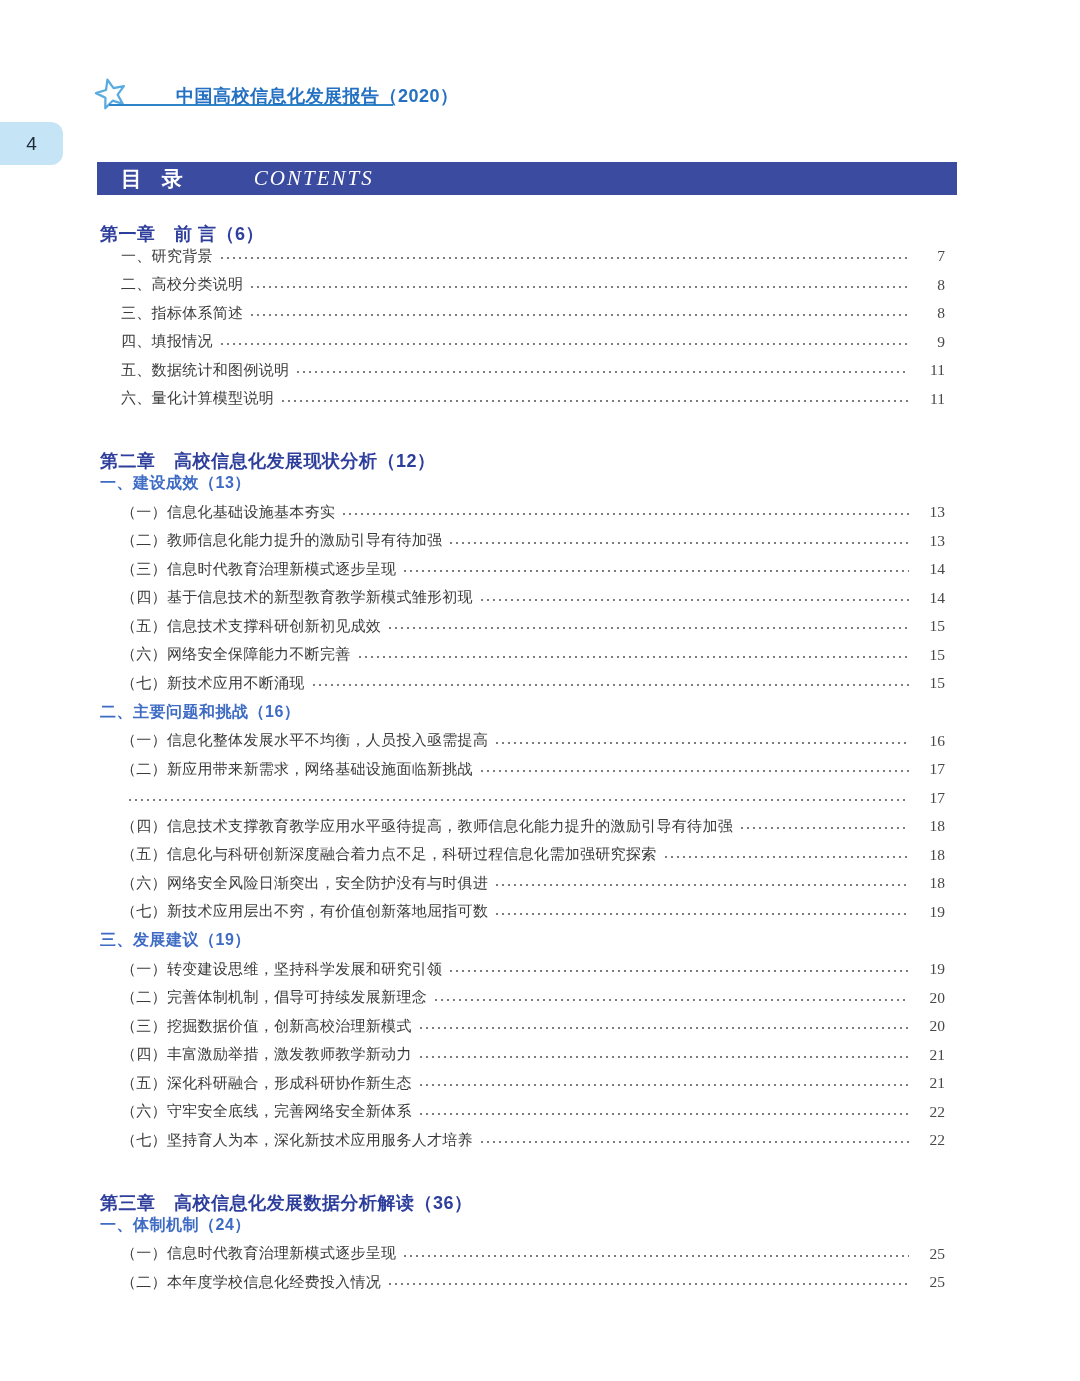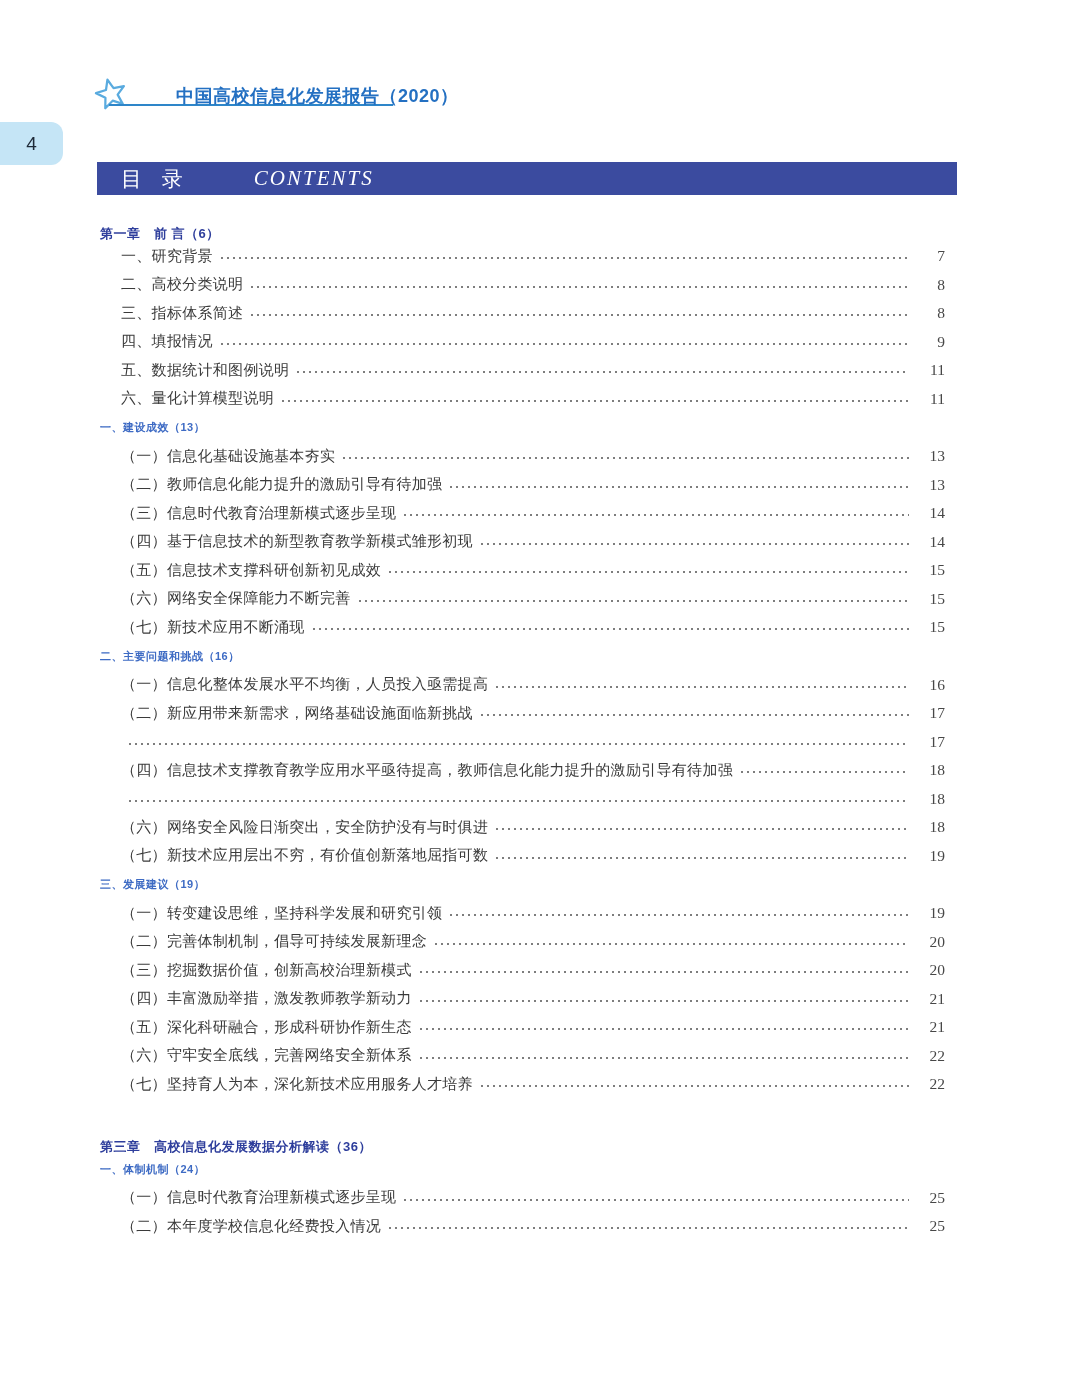--- a/index.html
+++ b/index.html
@@ -20,41 +20,41 @@
     background:var(--tab-bg);border-radius:0 12px 12px 0;
     display:flex;align-items:center;justify-content:center;
     font-size:19px;color:#1e2a38;
   }
   
   .banner{
     position:absolute;left:97px;top:162px;width:860px;height:33px;
     background:var(--banner-bg);display:flex;align-items:center;
   }
   .banner-zh{
-    color:#ffffff;font-size:21px;font-weight:normal;letter-spacing:7px;
+    color:#ffffff;font-size:21px;font-weight:bold;letter-spacing:7px;
     margin-left:24px;white-space:nowrap;
   }
   .banner-en{
     color:#ffffff;font-size:21px;font-style:italic;
     font-family:"Liberation Serif",serif;letter-spacing:2px;margin-left:64px;
     white-space:nowrap;
   }
   
   .toc{position:absolute;left:100px;top:212px;width:845px;}
   .row{display:flex;align-items:center;}
   .row.chapter{height:30px;margin-top:26px;}
   .row.chapter:first-child{margin-top:0;}
   .row.section{height:29px;}
   .row.item{height:28.5px;margin-left:21px;}
   .chapter-label{
-    font-size:13px;font-weight:bold;color:var(--chapter-blue);
+    font-size:18px;font-weight:bold;color:var(--chapter-blue);
     letter-spacing:0.5px;white-space:nowrap;margin-top:14px;
   }
   .section-label{
-    font-size:11px;font-weight:bold;color:var(--section-blue);
+    font-size:16px;font-weight:bold;color:var(--section-blue);
     letter-spacing:0.5px;white-space:nowrap;
   }
   .item-label{font-size:15px;color:#3a3a3a;letter-spacing:0.3px;white-space:nowrap;}
   .leader{
     flex:1;height:8px;margin:4px 10px 0 6px;
     background:radial-gradient(circle,#7d7d7d 1.1px,transparent 1.5px) left center / 6px 6px repeat-x;
   }
   .page-num{
     width:26px;text-align:right;font-size:15.5px;color:#474747;
     font-family:"Liberation Serif",serif;flex:none;
@@ -105,20 +105,23 @@
       <div class="row item">
         <span class="item-label">五、数据统计和图例说明</span>
         <span class="leader"></span>
         <span class="page-num">11</span>
       </div>
       <div class="row item">
         <span class="item-label">六、量化计算模型说明</span>
         <span class="leader"></span>
         <span class="page-num">11</span>
       </div>
+      <div class="row chapter">
+        <span class="chapter-label">第二章　高校信息化发展现状分析（12）</span>
+      </div>
       <div class="row section">
         <span class="section-label">一、建设成效（13）</span>
       </div>
       <div class="row item">
         <span class="item-label">（一）信息化基础设施基本夯实</span>
         <span class="leader"></span>
         <span class="page-num">13</span>
       </div>
       <div class="row item">
         <span class="item-label">（二）教师信息化能力提升的激励引导有待加强</span>
@@ -166,20 +169,21 @@
       <div class="row item">
         <span class="leader"></span>
         <span class="page-num">17</span>
       </div>
       <div class="row item">
         <span class="item-label">（四）信息技术支撑教育教学应用水平亟待提高，教师信息化能力提升的激励引导有待加强</span>
         <span class="leader"></span>
         <span class="page-num">18</span>
       </div>
       <div class="row item">
+        <span class="item-label">（五）信息化与科研创新深度融合着力点不足，科研过程信息化需加强研究探索</span>
         <span class="leader"></span>
         <span class="page-num">18</span>
       </div>
       <div class="row item">
         <span class="item-label">（六）网络安全风险日渐突出，安全防护没有与时俱进</span>
         <span class="leader"></span>
         <span class="page-num">18</span>
       </div>
       <div class="row item">
         <span class="item-label">（七）新技术应用层出不穷，有价值创新落地屈指可数</span>

